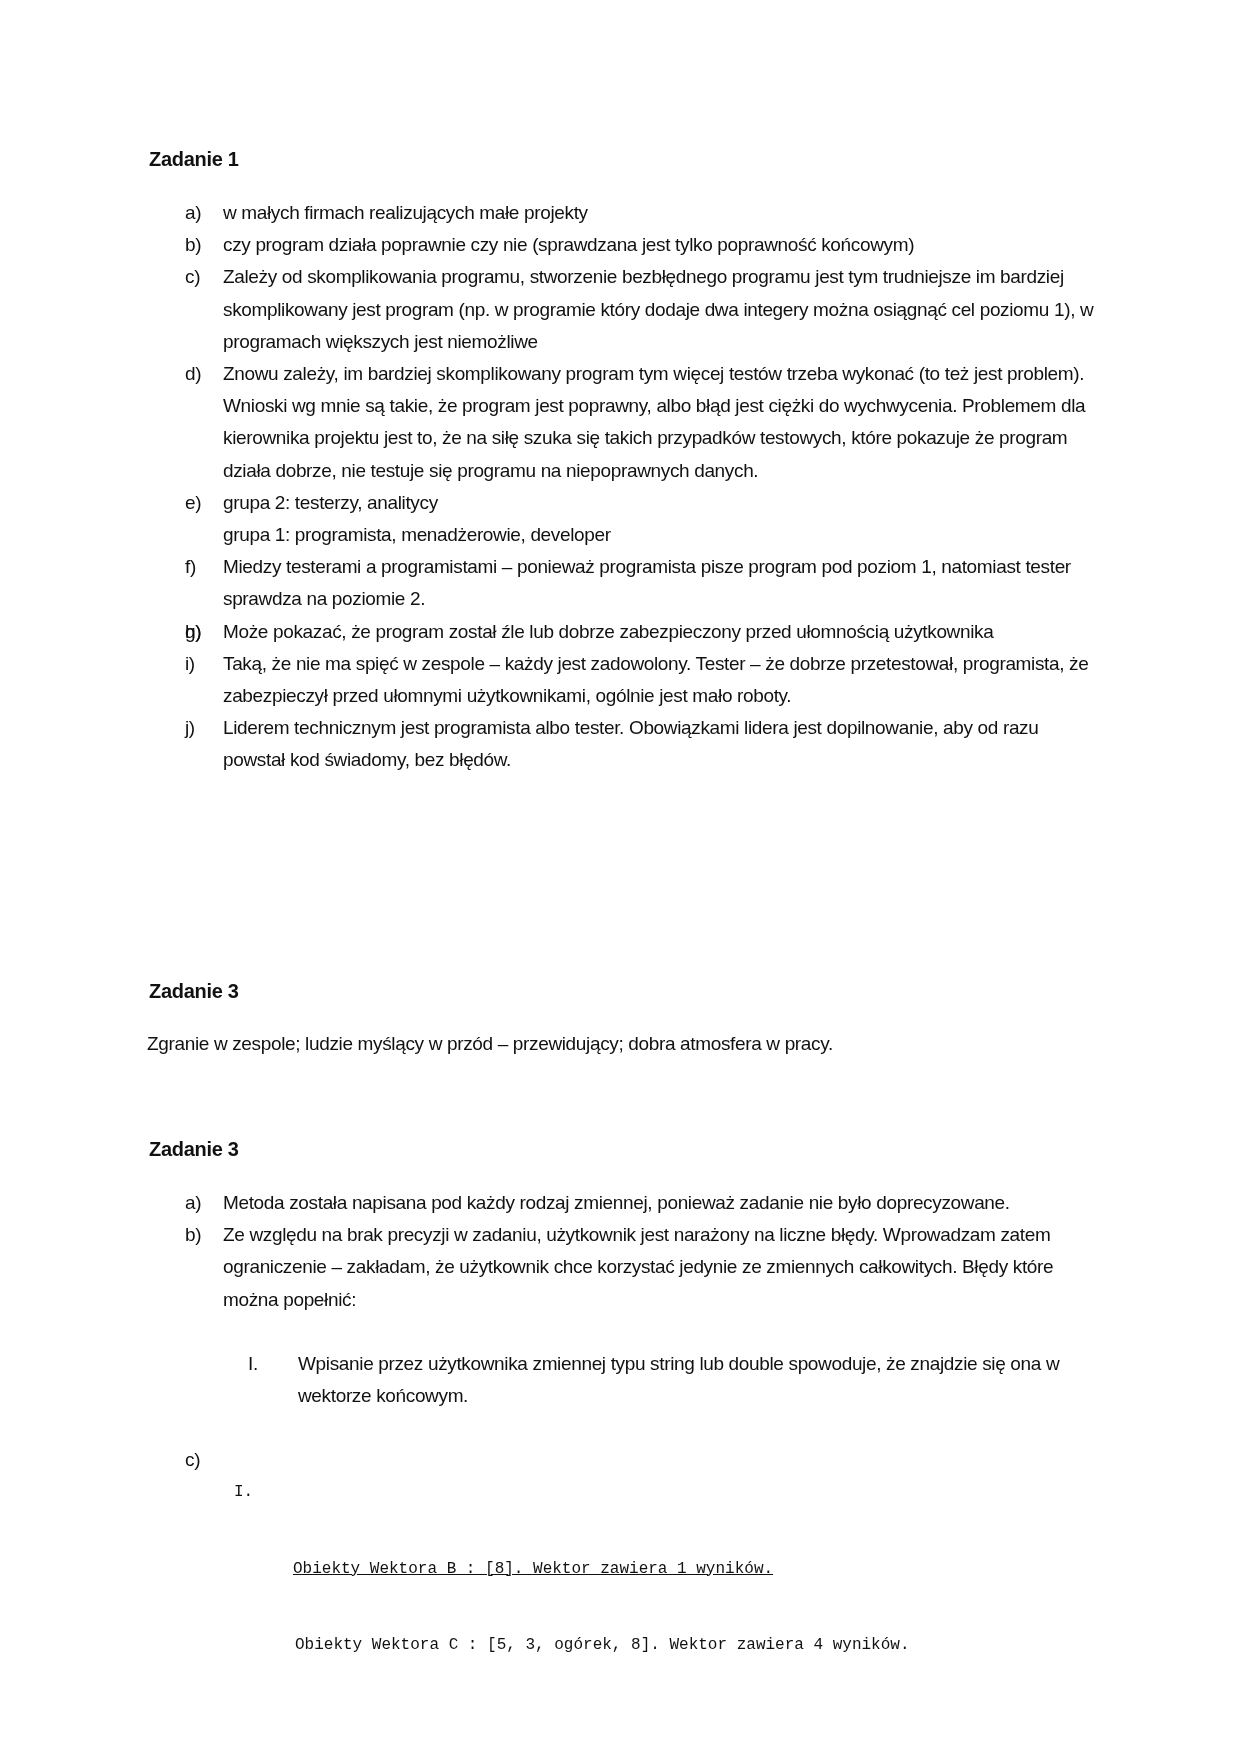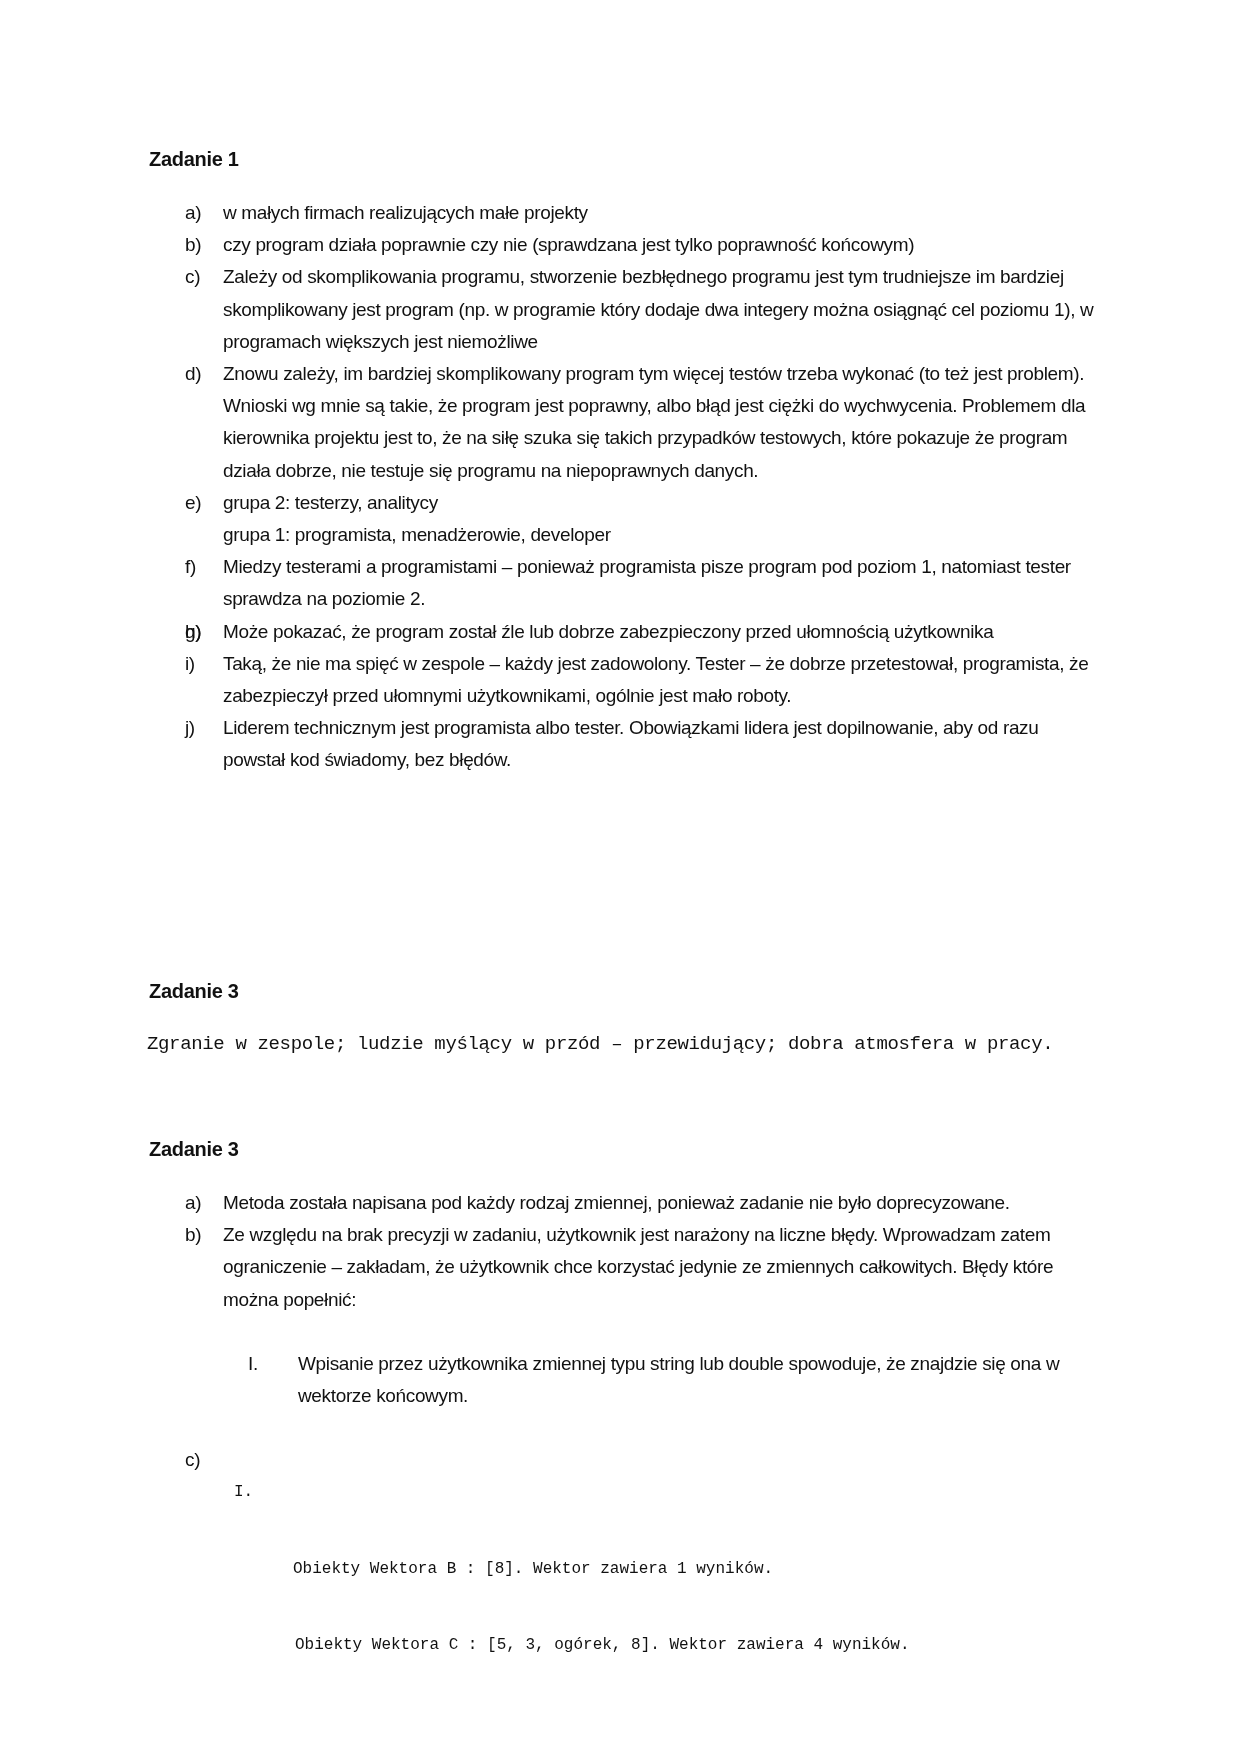--- a/index.html
+++ b/index.html
@@ -61,39 +61,38 @@
       position: absolute;
       left: 248px;
       top: 0;
     }
     .para {
       position: absolute;
       left: 147px;
       font-size: 19px;
       margin: 0;
       letter-spacing: -0.35px;
-      font-family: Liberation Mono, monospace;
     }
     .code-block {
       position: absolute;
       left: 235px;
       top: 1480px;
       margin: 0;
       font-family: "Liberation Mono", monospace;
       font-size: 16px;
       line-height: 25.5px;
       white-space: pre;
     }
     .code-marker {
       position: absolute;
       left: -1px;
       top: 0;
     }
     .code-line { display: block; padding-left: 60px; }
-    .code-line.l2 { padding-left: 58px; }
+    .code-line.l2 { padding-left: 58px; text-decoration: underline; }
   </style>
 </head>
 <body>
 
 <div class="page">
 
   <h2 class="heading" style="top:148px;">Zadanie 1</h2>
 
   <ol class="list" style="top:197px;">
     <li class="item">

